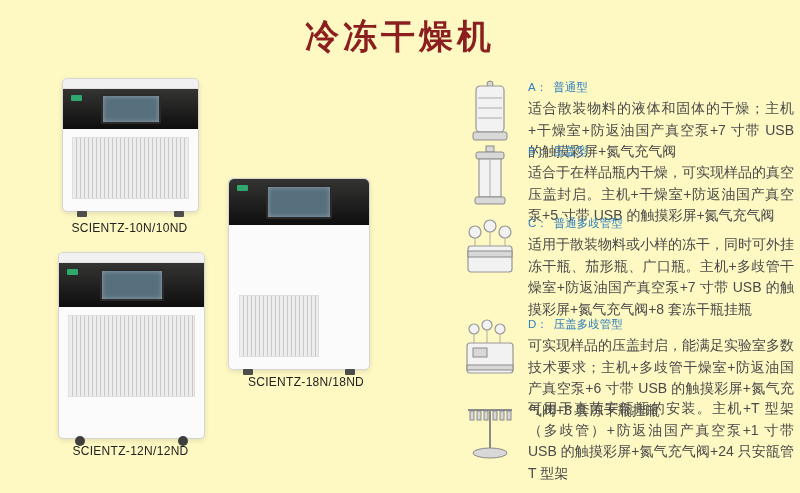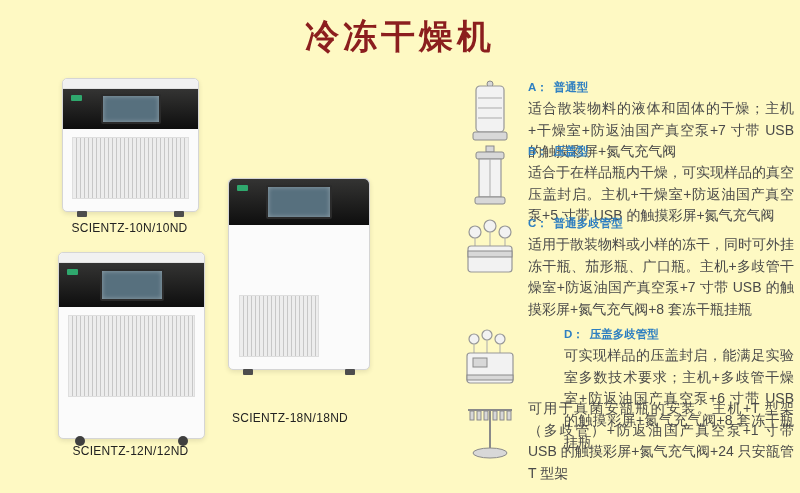--- a/index.html
+++ b/index.html
@@ -39,31 +39,31 @@
   .machine-18 .m-screen{width:62px;height:30px;}
   .machine-18 .m-grille{left:10px;bottom:12px;width:78px;height:60px;}
 
   .machine-12{left:58px;top:252px;width:145px;height:185px;}
   .machine-12 .m-panel{height:44px;}
   .machine-12 .m-screen{width:60px;height:28px;}
   .machine-12 .m-grille{left:9px;right:9px;top:62px;height:80px;}
 
   .model-label{position:absolute;text-align:center;font-size:12px;color:#222;letter-spacing:.3px;}
   .label-10{left:62px;top:221px;width:135px;text-align:center;}
-  .label-18{left:220px;top:375px;width:140px;margin-top:36px;}
+  .label-18{left:236px;top:375px;width:140px;}
   .label-12{left:58px;top:444px;width:145px;}
 
   
   .type-entry{position:absolute;left:462px;width:332px;display:flex;align-items:flex-start;}
   .type-image{flex:0 0 56px;display:flex;justify-content:center;}
   .type-text{flex:1;margin-left:10px;}
-  .type-header{font-size:11.5px;font-weight:700;color:#2e7fc1;margin:0 0 3px 0;}
+  .type-header{font-size:11.5px;font-weight:400;color:#2e7fc1;margin:0 0 3px 0;}
   .type-header .sep{display:inline-block;width:6px;}
   .type-desc{margin:0;font-size:14px;line-height:1.55;color:#4a4a4a;text-align:justify;}
-  .entry-a{top:80px;}.entry-b{top:144px;}.entry-c{top:216px;}.entry-d{top:327px;gap:36px;}.entry-e{top:398px;}
+  .entry-a{top:80px;}.entry-b{top:144px;}.entry-c{top:216px;}.entry-d{top:317px;}.entry-e{top:398px;}
   svg .st{stroke:#979797;fill:#f2f2f2;stroke-width:1.2;}
   svg .dk{stroke:#8a8a8a;fill:#d8d8d8;stroke-width:1;}
   svg .ln{stroke:#ababab;stroke-width:1;fill:none;}
 </style>
 </head>
 <body>
 
 <div class="page">
 
   <h1 class="page-title">冷冻干燥机</h1>

